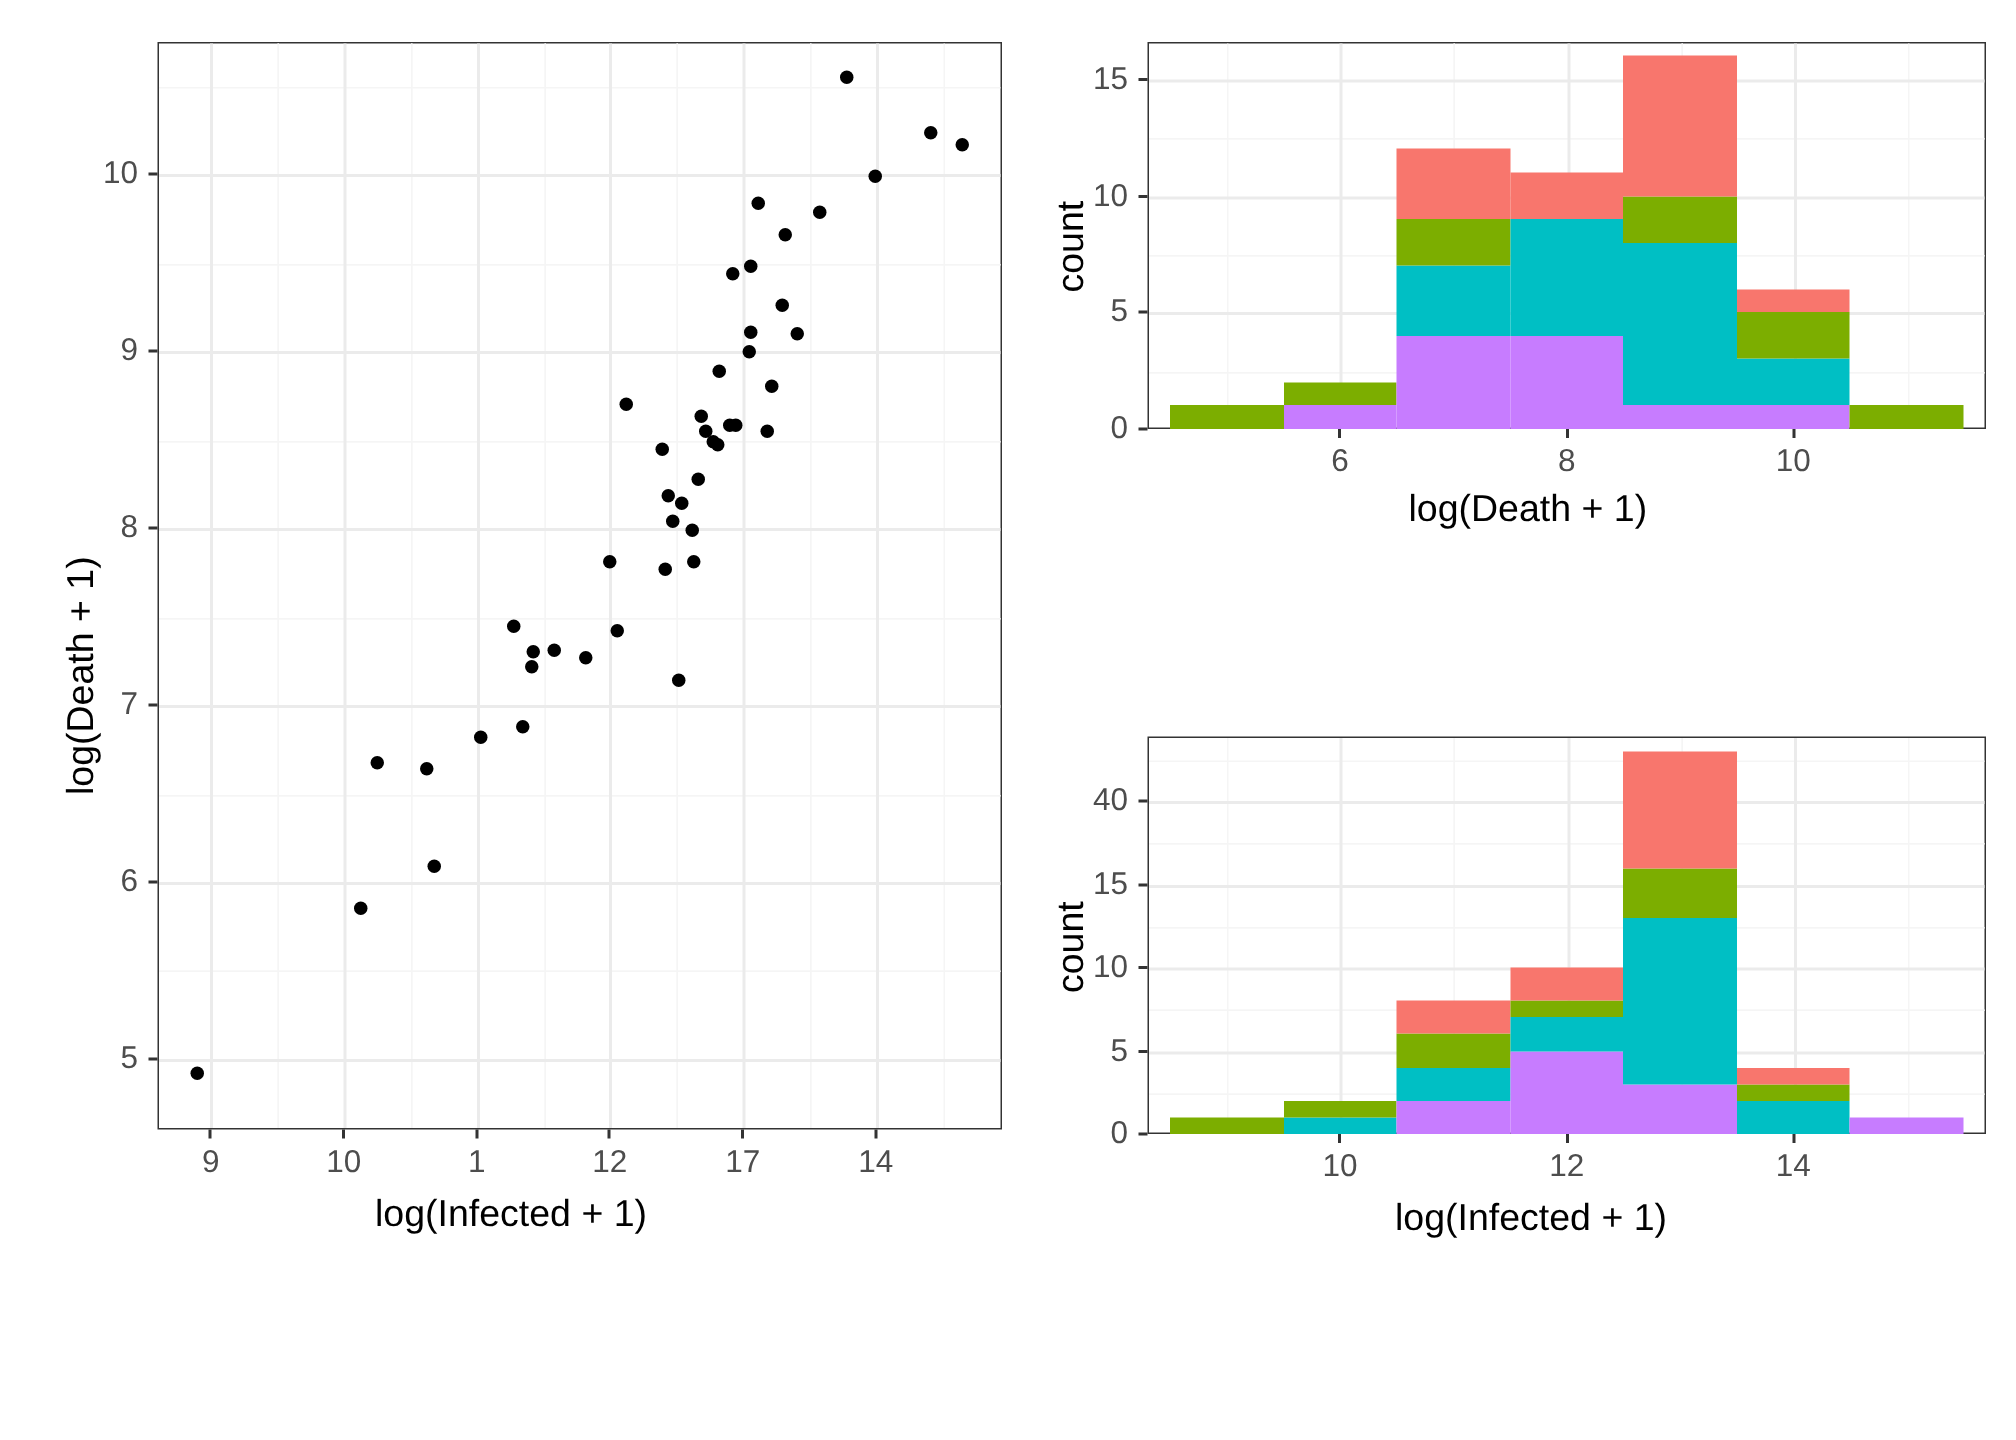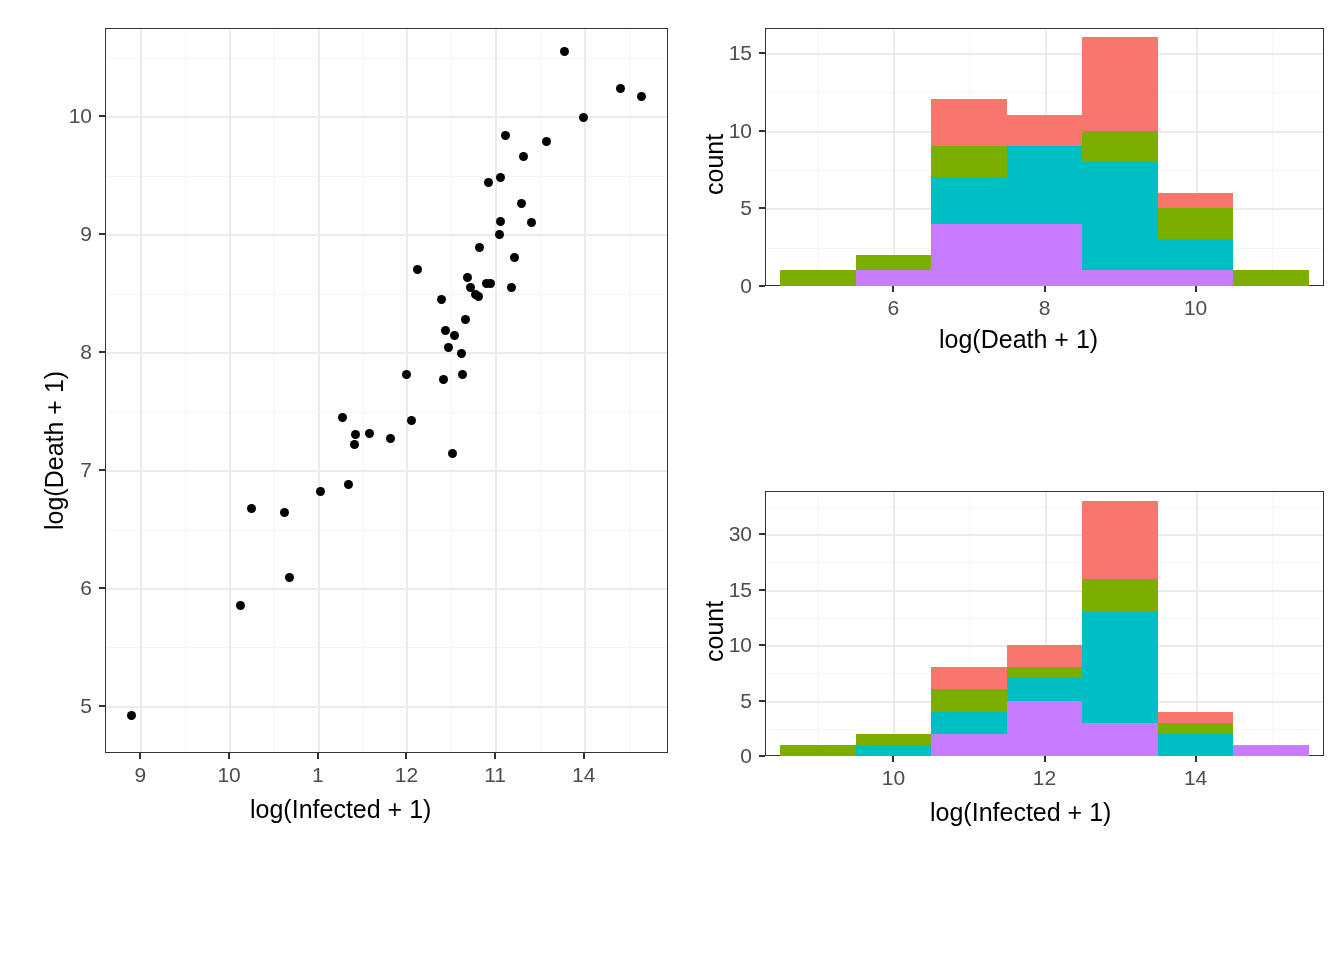--- a/index.html
+++ b/index.html
@@ -115,21 +115,21 @@
   <div id="scatter-axes">
       <div class="tick" style="left:139.4645669291339px;top:753px;width:2px;height:6px;"></div>
       <div class="ticklabel" style="left:140.4645669291339px;top:763px;transform:translateX(-50%);">9</div>
       <div class="tick" style="left:228.12598425196853px;top:753px;width:2px;height:6px;"></div>
       <div class="ticklabel" style="left:229.12598425196853px;top:763px;transform:translateX(-50%);">10</div>
       <div class="tick" style="left:316.7874015748032px;top:753px;width:2px;height:6px;"></div>
       <div class="ticklabel" style="left:317.7874015748032px;top:763px;transform:translateX(-50%);">1</div>
       <div class="tick" style="left:405.4488188976378px;top:753px;width:2px;height:6px;"></div>
       <div class="ticklabel" style="left:406.4488188976378px;top:763px;transform:translateX(-50%);">12</div>
       <div class="tick" style="left:494.1102362204725px;top:753px;width:2px;height:6px;"></div>
-      <div class="ticklabel" style="left:495.1102362204725px;top:763px;transform:translateX(-50%);">11</div>
+      <div class="ticklabel" style="left:495.1102362204725px;top:763px;transform:translateX(-50%);">17</div>
       <div class="tick" style="left:582.7716535433071px;top:753px;width:2px;height:6px;"></div>
       <div class="ticklabel" style="left:583.7716535433071px;top:763px;transform:translateX(-50%);">14</div>
       <div class="tick" style="left:99px;top:704.8455284552845px;width:6px;height:2px;"></div>
       <div class="ticklabel" style="left:92px;top:705.8455284552845px;transform:translate(-100%,-50%);">5</div>
       <div class="tick" style="left:99px;top:586.959349593496px;width:6px;height:2px;"></div>
       <div class="ticklabel" style="left:92px;top:587.959349593496px;transform:translate(-100%,-50%);">6</div>
       <div class="tick" style="left:99px;top:469.0731707317073px;width:6px;height:2px;"></div>
       <div class="ticklabel" style="left:92px;top:470.0731707317073px;transform:translate(-100%,-50%);">7</div>
       <div class="tick" style="left:99px;top:351.1869918699187px;width:6px;height:2px;"></div>
       <div class="ticklabel" style="left:92px;top:352.1869918699187px;transform:translate(-100%,-50%);">8</div>
@@ -260,18 +260,18 @@
       <div class="ticklabel" style="left:523.581081081081px;top:296px;transform:translateX(-50%);">14</div>
       <div class="tick" style="left:87px;top:285px;width:6px;height:2px;"></div>
       <div class="ticklabel" style="left:80px;top:286px;transform:translate(-100%,-50%);">0</div>
       <div class="tick" style="left:87px;top:229.56066945606693px;width:6px;height:2px;"></div>
       <div class="ticklabel" style="left:80px;top:230.56066945606693px;transform:translate(-100%,-50%);">5</div>
       <div class="tick" style="left:87px;top:174.12133891213387px;width:6px;height:2px;"></div>
       <div class="ticklabel" style="left:80px;top:175.12133891213387px;transform:translate(-100%,-50%);">10</div>
       <div class="tick" style="left:87px;top:118.68200836820083px;width:6px;height:2px;"></div>
       <div class="ticklabel" style="left:80px;top:119.68200836820083px;transform:translate(-100%,-50%);">15</div>
       <div class="tick" style="left:87px;top:63.24267782426776px;width:6px;height:2px;"></div>
-      <div class="ticklabel" style="left:80px;top:64.24267782426776px;transform:translate(-100%,-50%);">30</div>
+      <div class="ticklabel" style="left:80px;top:64.24267782426776px;transform:translate(-100%,-50%);">40</div>
     </div>
   <div class="axistitle" style="left:258px;top:328px;">log(Infected + 1)</div>
   <div class="axistitle vert" style="left:28px;top:192px;">count</div>
 
 </div>
 
 </body></html>

